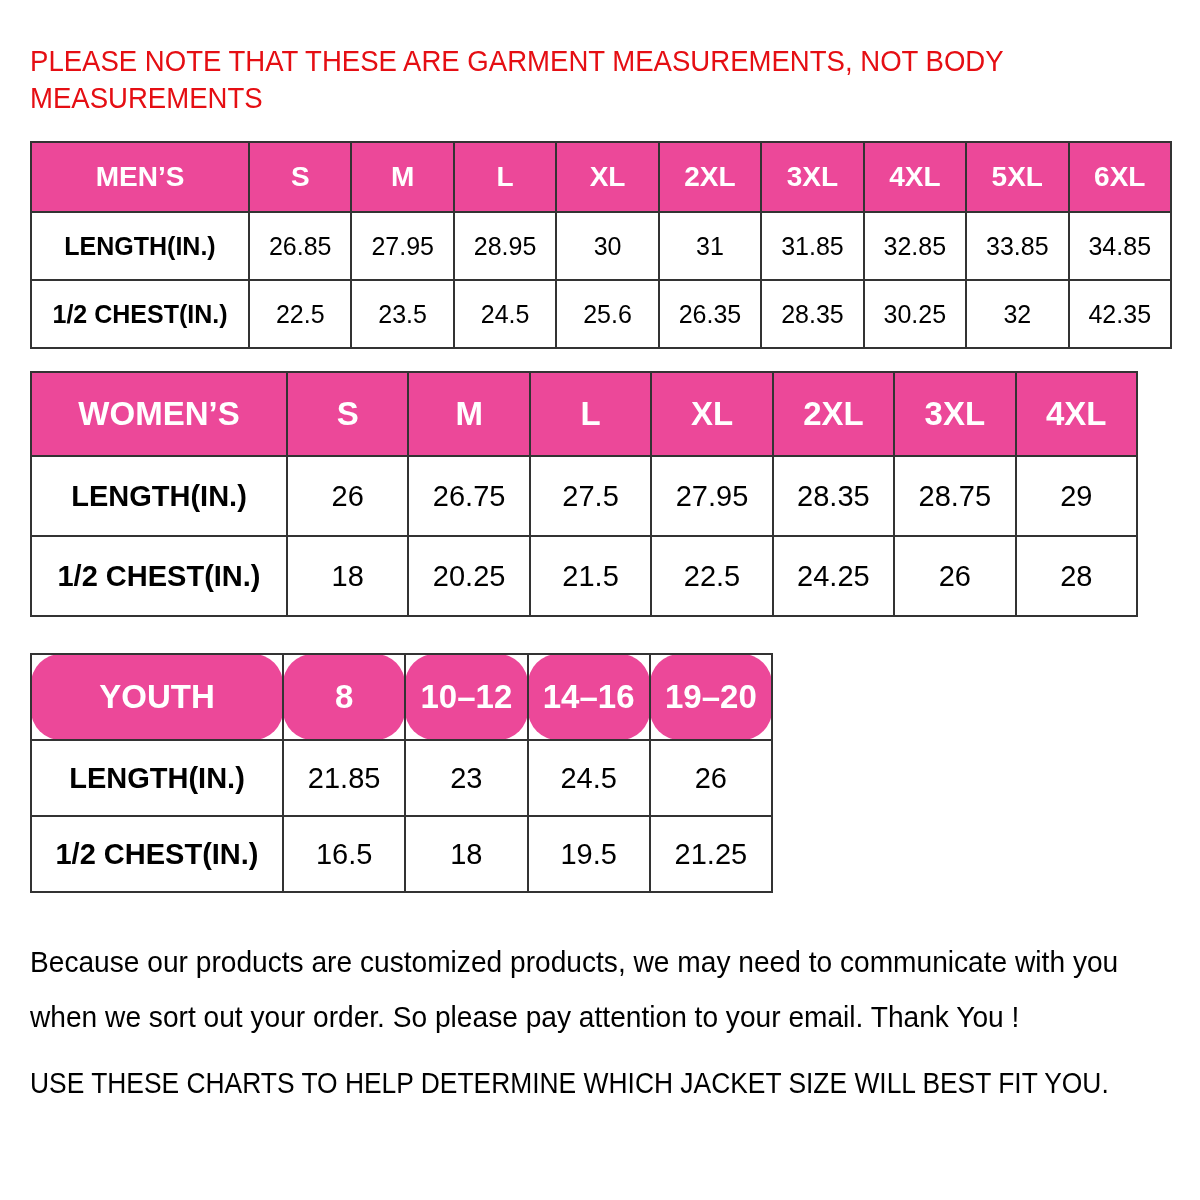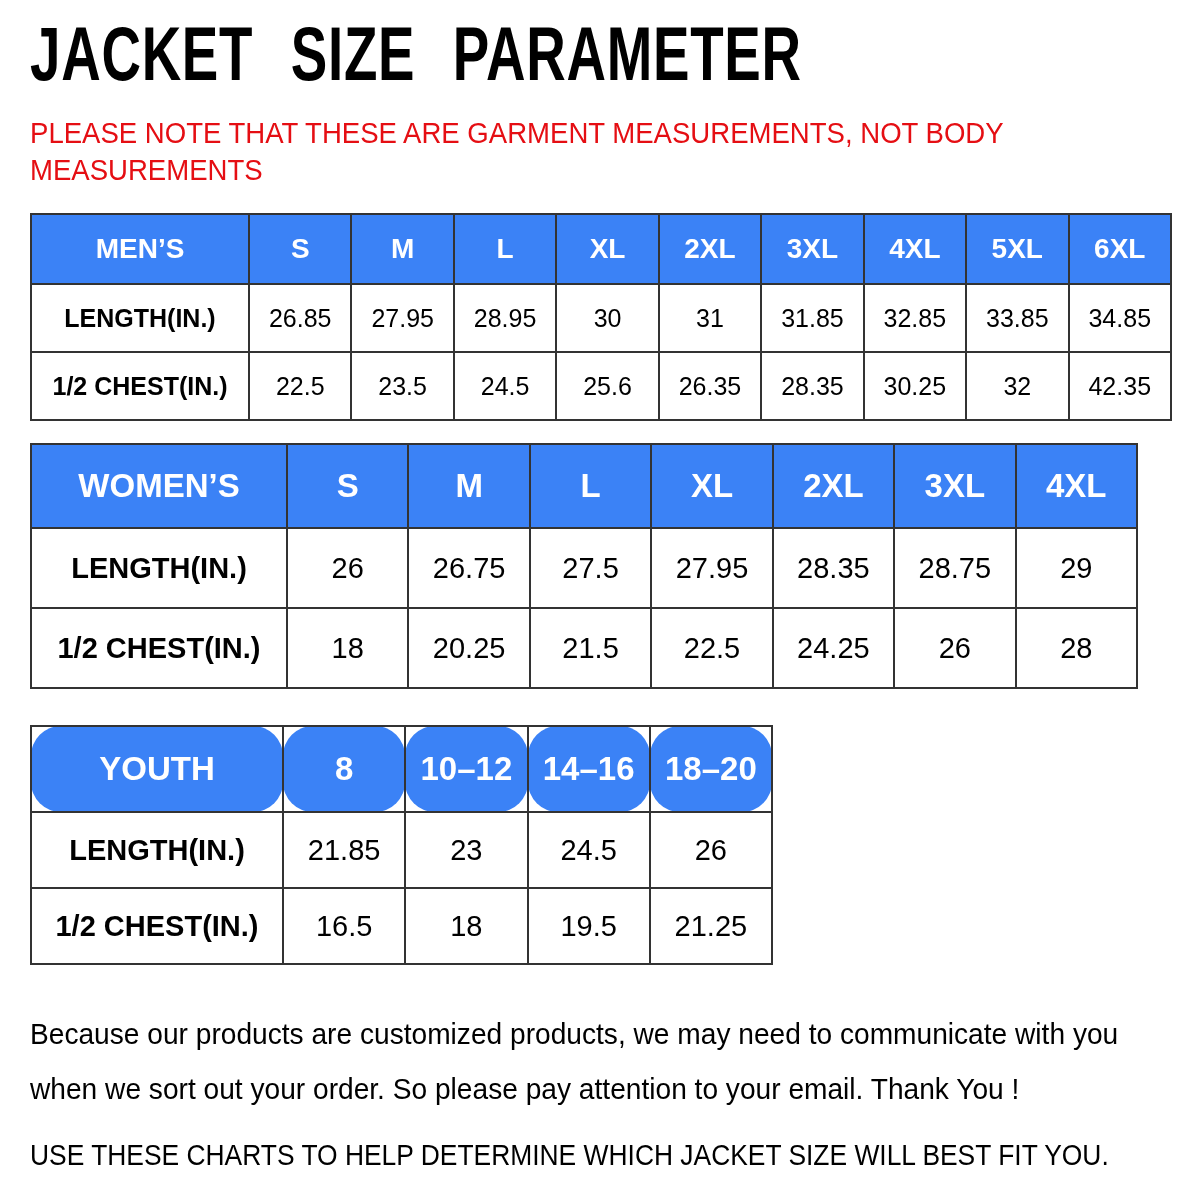--- a/index.html
+++ b/index.html
@@ -54,21 +54,21 @@
     table-layout: fixed;
   }
   .size-table th, .size-table td {
     border: 2px solid #333333;
     text-align: center;
     vertical-align: middle;
     padding: 0;
     overflow: hidden;
   }
   .size-table thead th {
-    background: #3b82f6;
+    background: #ec4899;
     color: #ffffff;
     font-weight: 700;
   }
   .size-table td.rowlabel { font-weight: 700; }
 
   table.mens   { width: 1142px; margin-top: 24px; }
   .mens  thead th { height: 68px; font-size: 28px; }
   .mens  td       { height: 66px; font-size: 25px; }
   .mens  col.labelcol { width: 218px; }
 
@@ -97,21 +97,20 @@
     transform-origin: left center;
     font-size: 30px;
     line-height: 40px;
   }
 </style>
 </head>
 <body>
 
 <div class="content">
 
-  <h1 class="page-title"><span class="squeeze">JACKET SIZE PARAMETER</span></h1>
 
   <div class="note">
     <span class="line">PLEASE NOTE THAT THESE ARE GARMENT MEASUREMENTS, NOT BODY</span>
     <span class="line">MEASUREMENTS</span>
   </div>
 
   <table class="size-table mens">
     <colgroup>
         <col class="labelcol">
         <col>
@@ -220,21 +219,21 @@
         <col>
         <col>
         <col>
       </colgroup>
     <thead>
       <tr>
         <th>YOUTH</th>
         <th>8</th>
         <th>10–12</th>
         <th>14–16</th>
-        <th>18–20</th>
+        <th>19–20</th>
       </tr>
     </thead>
     <tbody>
       <tr>
         <td class="rowlabel">LENGTH(IN.)</td>
         <td>21.85</td>
         <td>23</td>
         <td>24.5</td>
         <td>26</td>
       </tr>

